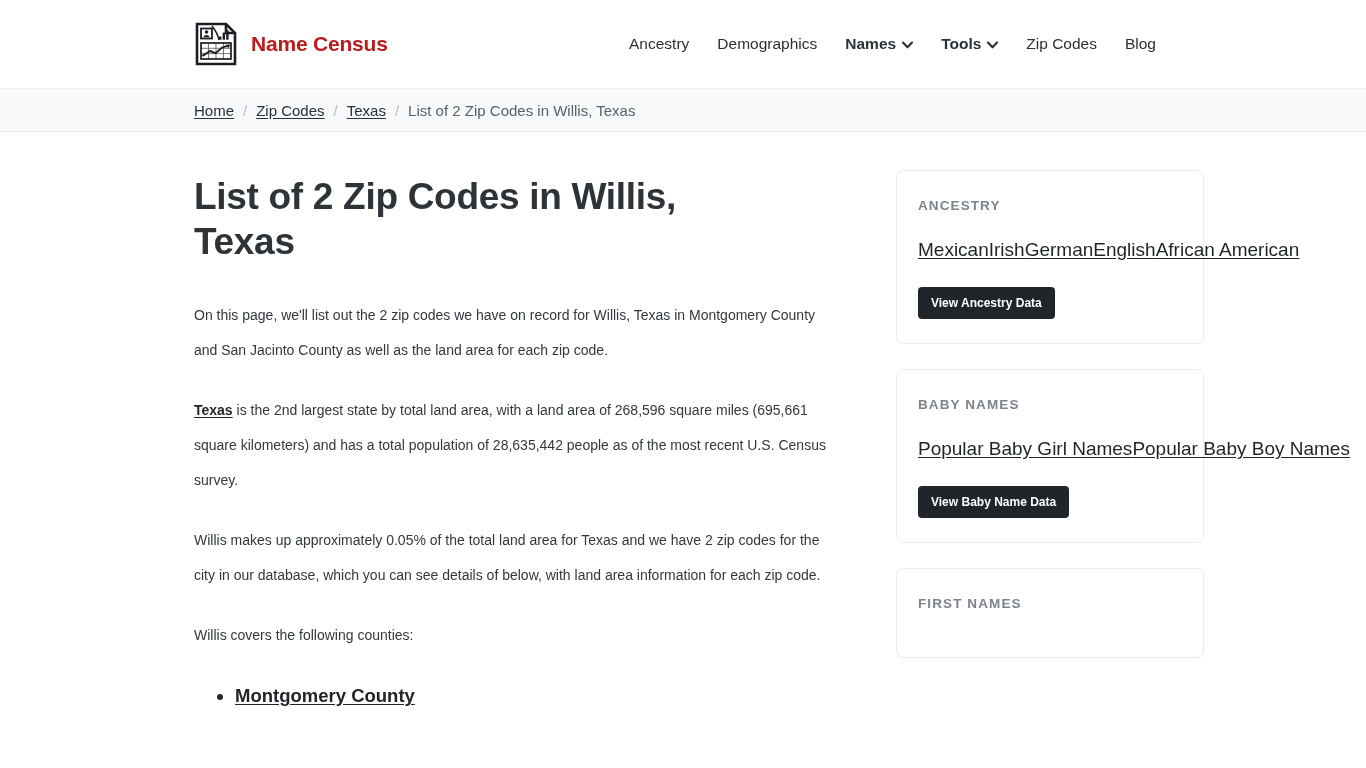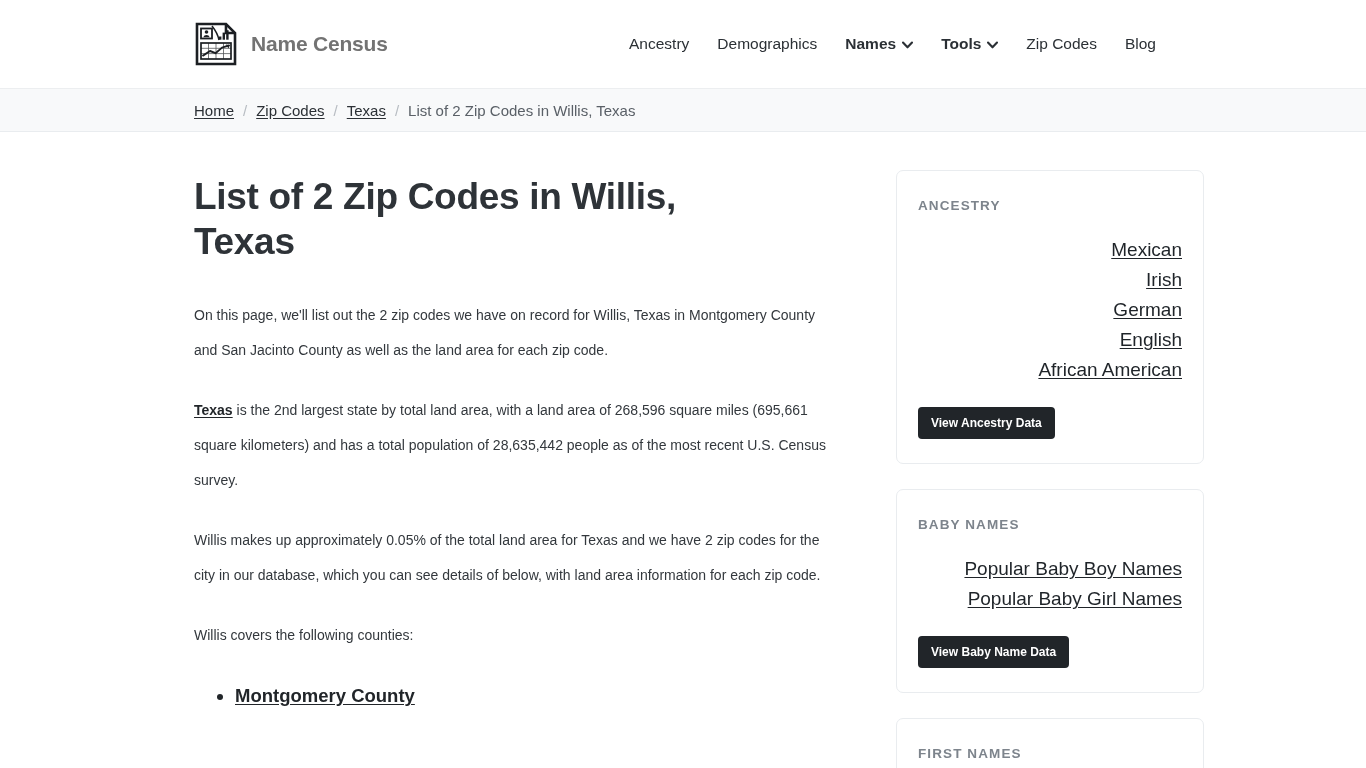--- a/index.html
+++ b/index.html
@@ -32,21 +32,21 @@
   }
   .brand-logo {
     width: 44px;
     height: 44px;
     display: block;
     flex: 0 0 44px;
   }
   .brand-name {
     font-size: 21px;
     font-weight: bold;
-    color: #737373;
+    color: #b91c1c;
     letter-spacing: -0.2px;
     white-space: nowrap;
   }
   .main-nav {
     margin-left: auto;
     display: flex;
     align-items: center;
     gap: 0px;
   }
   .nav-item {
@@ -164,23 +164,22 @@
   .card-label {
     font-size: 13.5px;
     font-weight: bold;
     letter-spacing: 1.1px;
     color: #7d848c;
     text-transform: uppercase;
     margin: 0 0 22px 0;
   }
   .card-links {
     display: flex;
-    flex-direction: column;
+    flex-direction: row;
     margin-bottom: 22px;
-    text-align: right;
   }
   .card-link {
     font-size: 19px;
     line-height: 30px;
     color: #1f2429;
     text-decoration: underline;
     text-underline-offset: 2px;
     white-space: nowrap;
   }
   .cta {
@@ -297,22 +296,22 @@
         <a class="card-link" href="#">German</a>
         <a class="card-link" href="#">English</a>
         <a class="card-link" href="#">African American</a>
       </div>
       <button class="cta" type="button">View Ancestry Data</button>
     </section>
 
     <section class="card">
       <div class="card-label">BABY NAMES</div>
       <div class="card-links">
+        <a class="card-link" href="#">Popular Baby Girl Names</a>
         <a class="card-link" href="#">Popular Baby Boy Names</a>
-        <a class="card-link" href="#">Popular Baby Girl Names</a>
       </div>
       <button class="cta" type="button">View Baby Name Data</button>
     </section>
 
     <section class="card">
       <div class="card-label">FIRST NAMES</div>
 
     </section>
 
   </aside>

